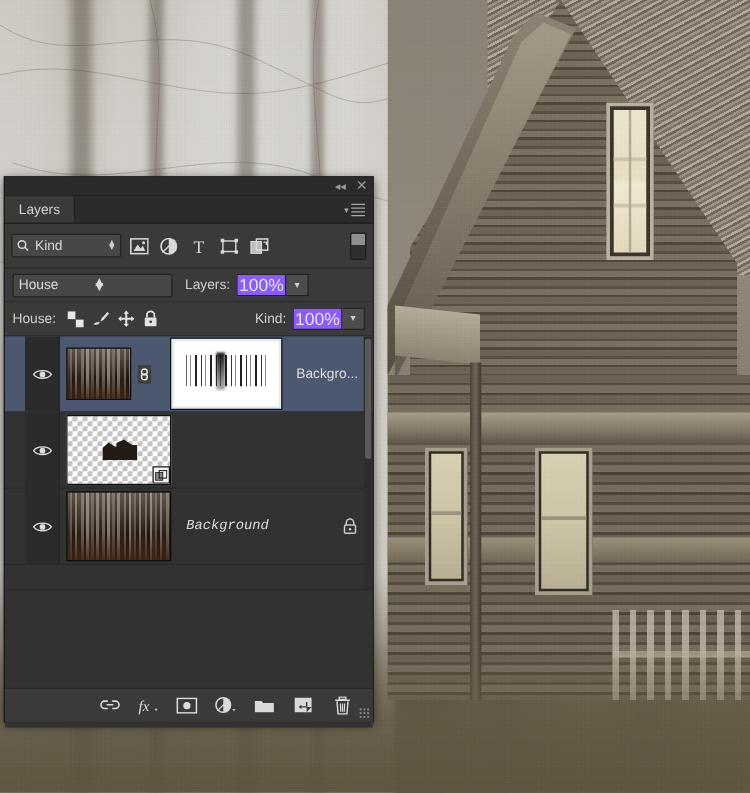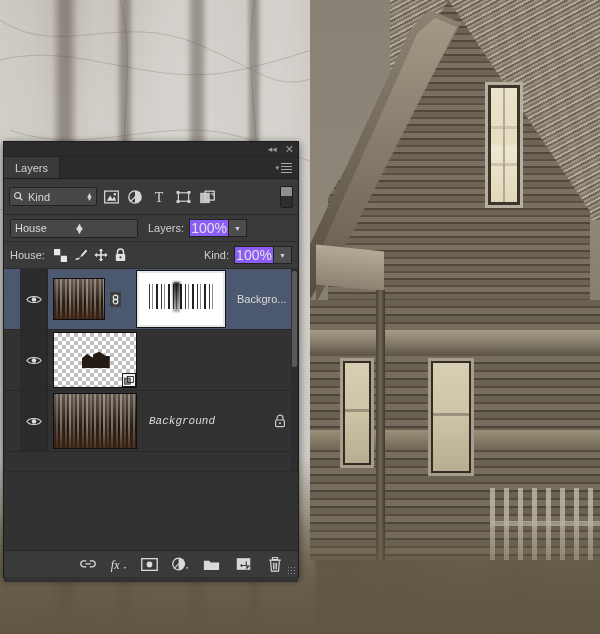--- a/index.html
+++ b/index.html
@@ -352,21 +352,21 @@
 
   .list-empty { background: #323232; height: 111px; border-top: 1px solid #2a2a2a; }
 
   .bottom-bar {
     position: absolute; left: 0; right: 0; bottom: 0;
     height: 27px; background: #3a3a3a;
     border-top: 1px solid #272727;
     display: flex; align-items: center; justify-content: flex-end;
     gap: 14px; padding-right: 16px;
   }
-  .bicon { width: 17px; height: 17px; display: flex; align-items: center; justify-content: flex-end; cursor: pointer; color: #d8d8d8; }
+  .bicon { width: 17px; height: 17px; display: flex; align-items: center; justify-content: center; cursor: pointer; color: #d8d8d8; }
   .resize-grip {
     position: absolute; right: 2px; bottom: 2px; width: 9px; height: 9px;
     background-image: radial-gradient(circle, #8a8a8a 0.8px, transparent 1px);
     background-size: 3px 3px; cursor: nwse-resize;
   }
   .scroll-track {
     position: absolute; right: 0; top: 0; bottom: 0; width: 7px; background: #2d2d2d;
   }
   .scroll-thumb {
     position: absolute; right: 1px; top: 2px; width: 5px; height: 96px;

